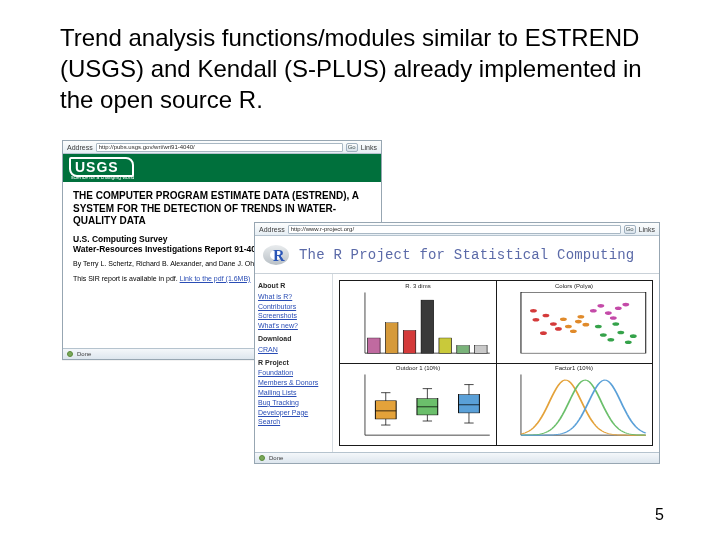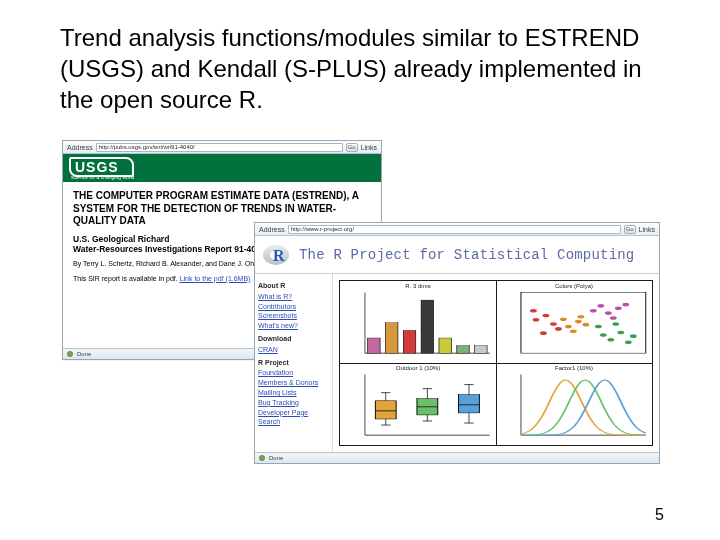--- a/index.html
+++ b/index.html
@@ -72,21 +72,21 @@
     </div>
     <div class="usgs-banner">
       <div>
         <div class="usgs-logo">USGS</div>
         <div class="usgs-tag">science for a changing world</div>
       </div>
     </div>
     <div class="usgs-body">
       <div class="usgs-title">THE COMPUTER PROGRAM ESTIMATE DATA (ESTREND), A SYSTEM FOR THE DETECTION OF TRENDS IN WATER-QUALITY DATA</div>
       <div class="usgs-sub" id="usgs-sub">
-          <div>U.S. Geological Richard</div>
+          <div>U.S. Computing Survey</div>
           <div>Water-Resources Investigations Report 91-4040</div>
         </div>
       <div class="usgs-auth">By Terry L. Schertz, Richard B. Alexander, and Dane J. Ohe</div>
       <div class="usgs-dl">
         <span>This SIR report is available in pdf.</span>
         <a href="#" class="usgs-link">Link to the pdf (1.6MB)</a>
       </div>
     </div>
     <div class="status-bar">
       <span class="status-dot"></span>

